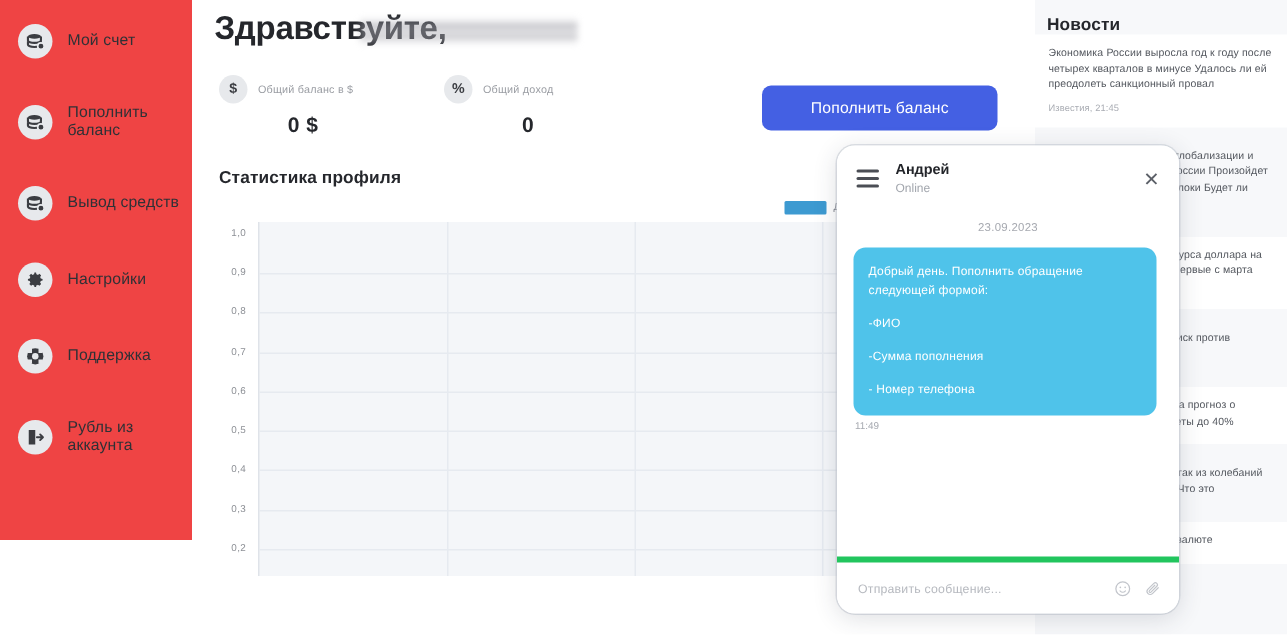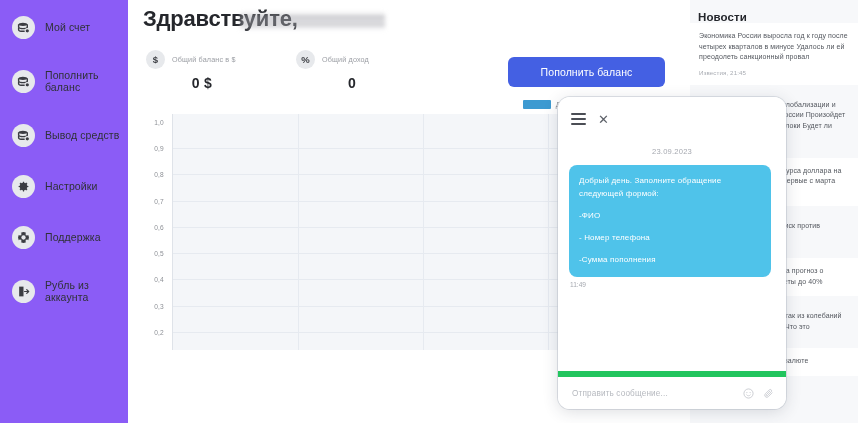--- a/index.html
+++ b/index.html
@@ -6,22 +6,22 @@
   body{
     width:858px;height:423px;overflow:hidden;
     background:#ffffff;
     font-family:"Liberation Sans","DejaVu Sans",sans-serif;
     -webkit-font-smoothing:antialiased;
   }
   .app{position:relative;width:858px;height:423px;display:flex;background:#ffffff;}
 
   
   .sidebar{
-    width:128px;flex:0 0 128px;height:423px;
-    background:#8b5cf6;
+    width:128px;flex:0 0 128px;height:360px;
+    background:#ef4444;
     padding-top:10px;
     box-sizing:border-box;
     position:relative;z-index:2;
   }
   .nav-item{
     display:flex;align-items:center;gap:10px;
     padding:0 8px 0 12px;
     height:34px;margin-bottom:17px;
     cursor:pointer;
   }
@@ -148,21 +148,21 @@
     padding:9px 10px 11px;
     font-size:8px;line-height:13px;letter-spacing:.15px;
     max-width:182px;
   }
   .bubble p{margin:0 0 9px;}
   .bubble p:last-child{margin-bottom:0;}
   .bubble-time{font-size:6.6px;color:#a6a9b0;margin:4px 0 0 1px;}
   .chat-input{
     flex:0 0 38px;height:38px;display:flex;align-items:center;
     padding:0 12px 0 14px;box-sizing:border-box;
-    border-top:6px solid #22c55e;background:#fff;
+    border-top:4px solid #22c55e;background:#fff;
   }
   .chat-ph{flex:1 1 auto;font-size:8.2px;color:#b6b9bf;letter-spacing:.15px;cursor:text;}
   .in-ico{margin-left:9px;cursor:pointer;display:flex;align-items:center;}
 
   
   .news{
     position:absolute;right:0;top:0;width:168px;height:423px;
     background:#f7f8fa;
     box-sizing:border-box;
     padding:8px 0 0 0;
@@ -280,20 +280,21 @@
         <div class="stat-top">
           <span class="stat-badge">%</span>
           <span class="stat-label">Общий доход</span>
         </div>
         <div class="stat-value">0</div>
       </div>
     </div>
 
     <button class="topup-btn">Пополнить баланс</button>
 
+    <div class="sec-title">Статистика профиля</div>
 
     <div class="chart-wrap">
       <div class="legend">
         <div class="legend-item">
           <span class="legend-swatch" style="background:#3d9ad1"></span>
           <span class="legend-text">Доходы</span>
         </div>
         <div class="legend-item">
           <span class="legend-swatch" style="background:#a04fb0"></span>
           <span class="legend-text">Расходы</span>
@@ -358,30 +359,34 @@
       </div>
   </aside>
 
   <div class="chat">
     <div class="chat-head">
       <div class="burger">
         <span></span>
           <span></span>
           <span></span>
       </div>
+      <div class="chat-id">
+        <div class="chat-name">Андрей</div>
+        <div class="chat-status">Online</div>
+      </div>
       <div class="chat-close">✕</div>
     </div>
 
     <div class="chat-body">
       <div class="chat-date">23.09.2023</div>
       <div class="bubble" id="bubble">
-          <p>Добрый день. Заполните обращение следующей формой:</p>
+          <p>Добрый день. Пополнить обращение следующей формой:</p>
           <p>-ФИО</p>
+          <p>-Сумма пополнения</p>
           <p>- Номер телефона</p>
-          <p>-Сумма пополнения</p>
         </div>
       <div class="bubble-time">11:49</div>
     </div>
 
     <div class="chat-input">
       <div class="chat-ph">Отправить сообщение...</div>
       <span class="in-ico">
         <svg width="11" height="11" viewBox="0 0 24 24">
             <circle cx="12" cy="12" r="10" fill="none" stroke="#c2c5cb" stroke-width="1.8"></circle>
             <circle cx="8.5" cy="10" r="1.2" fill="#c2c5cb"></circle>

